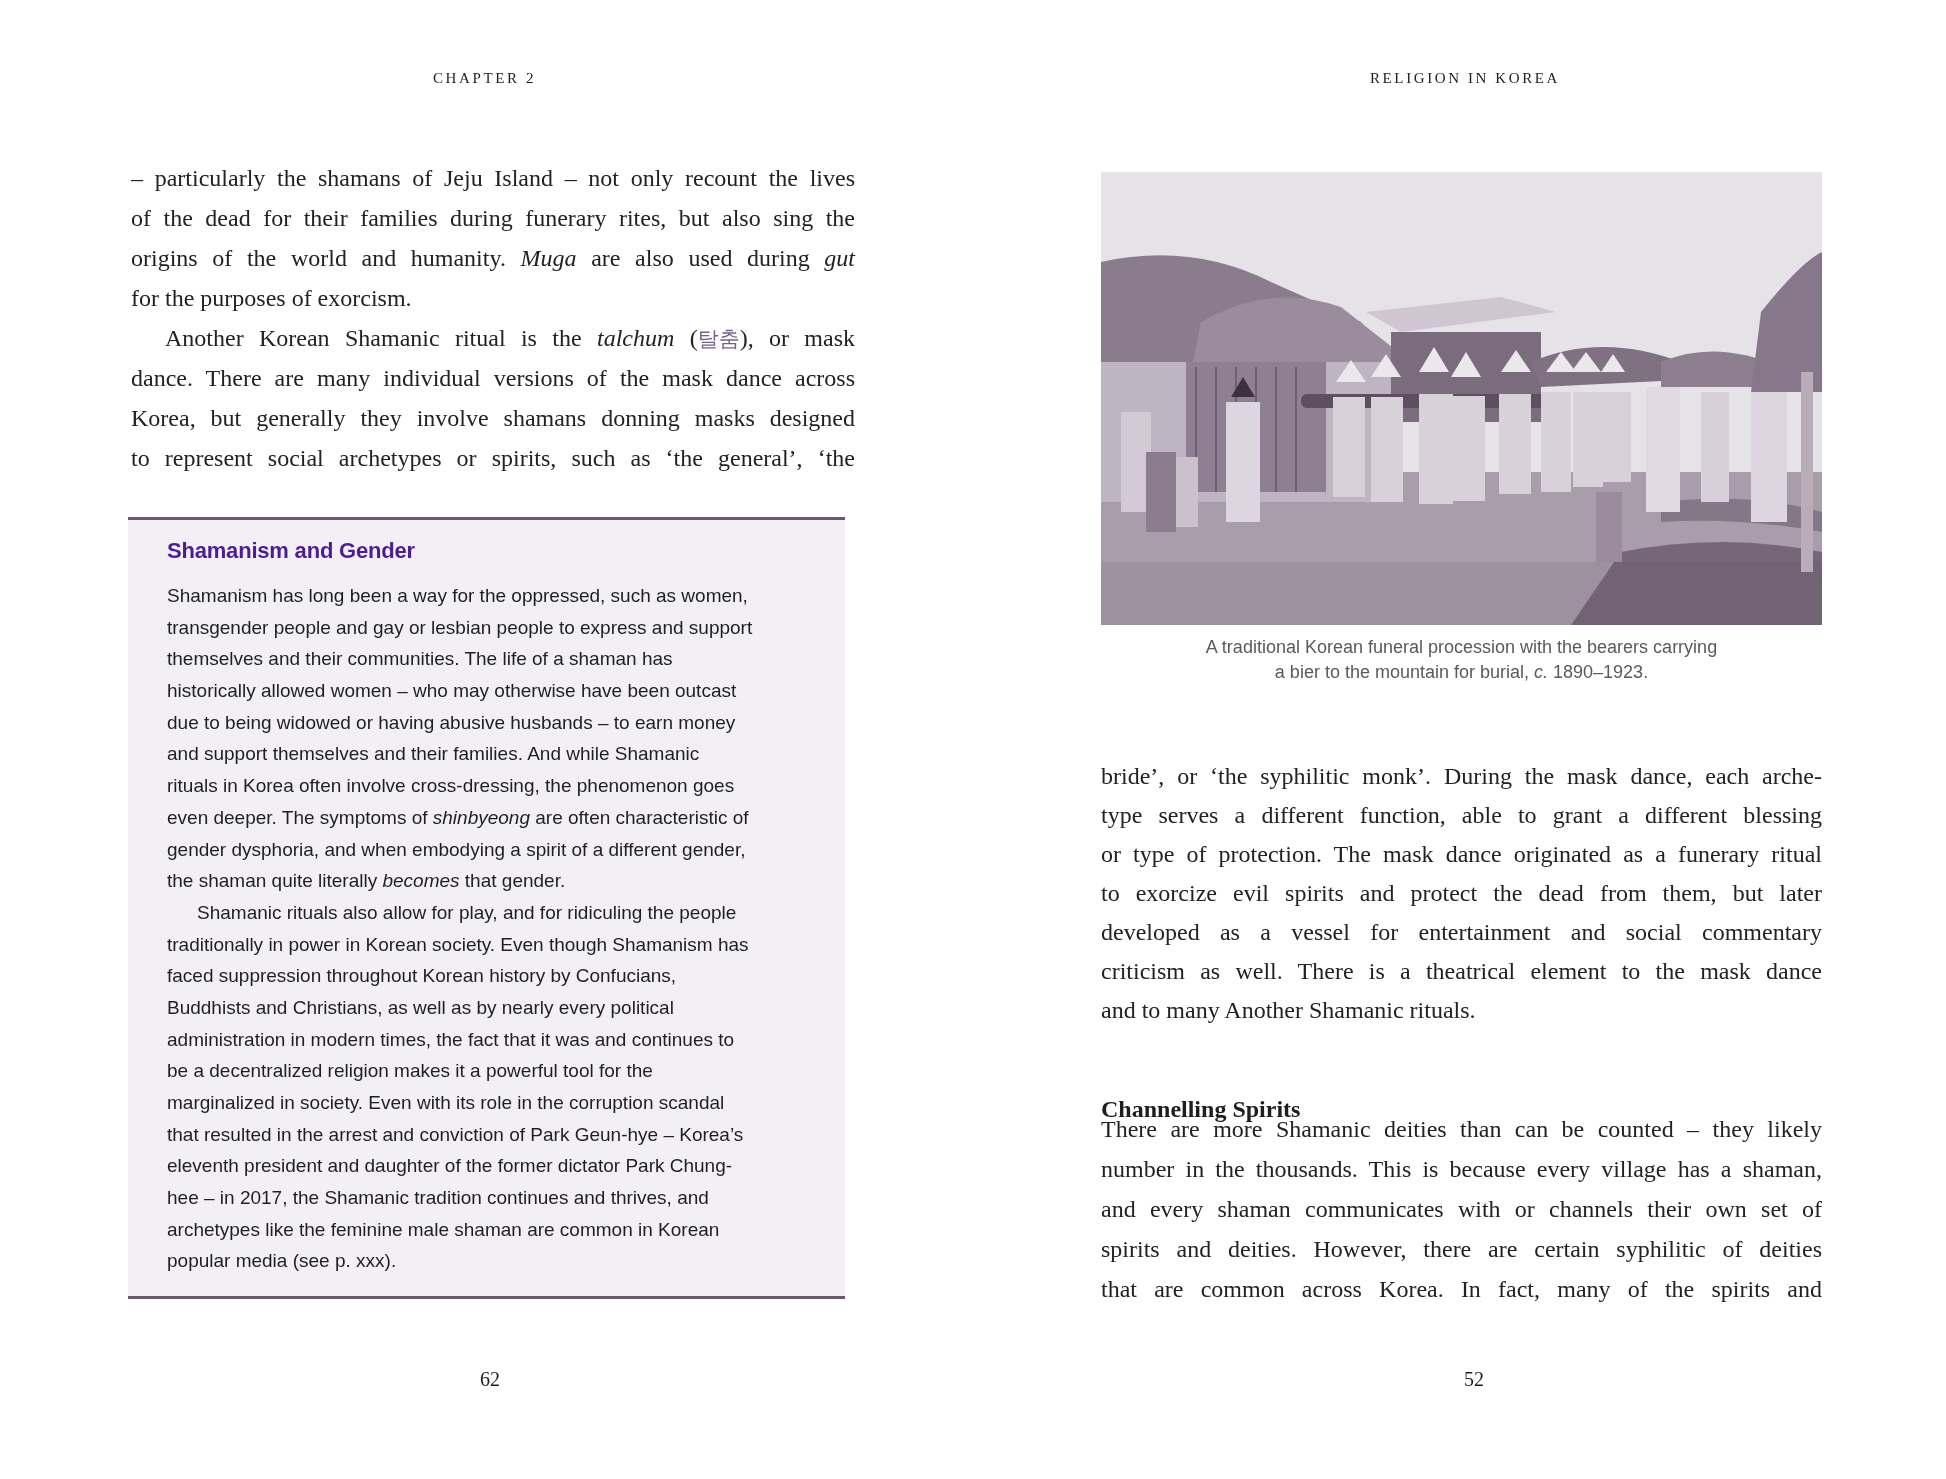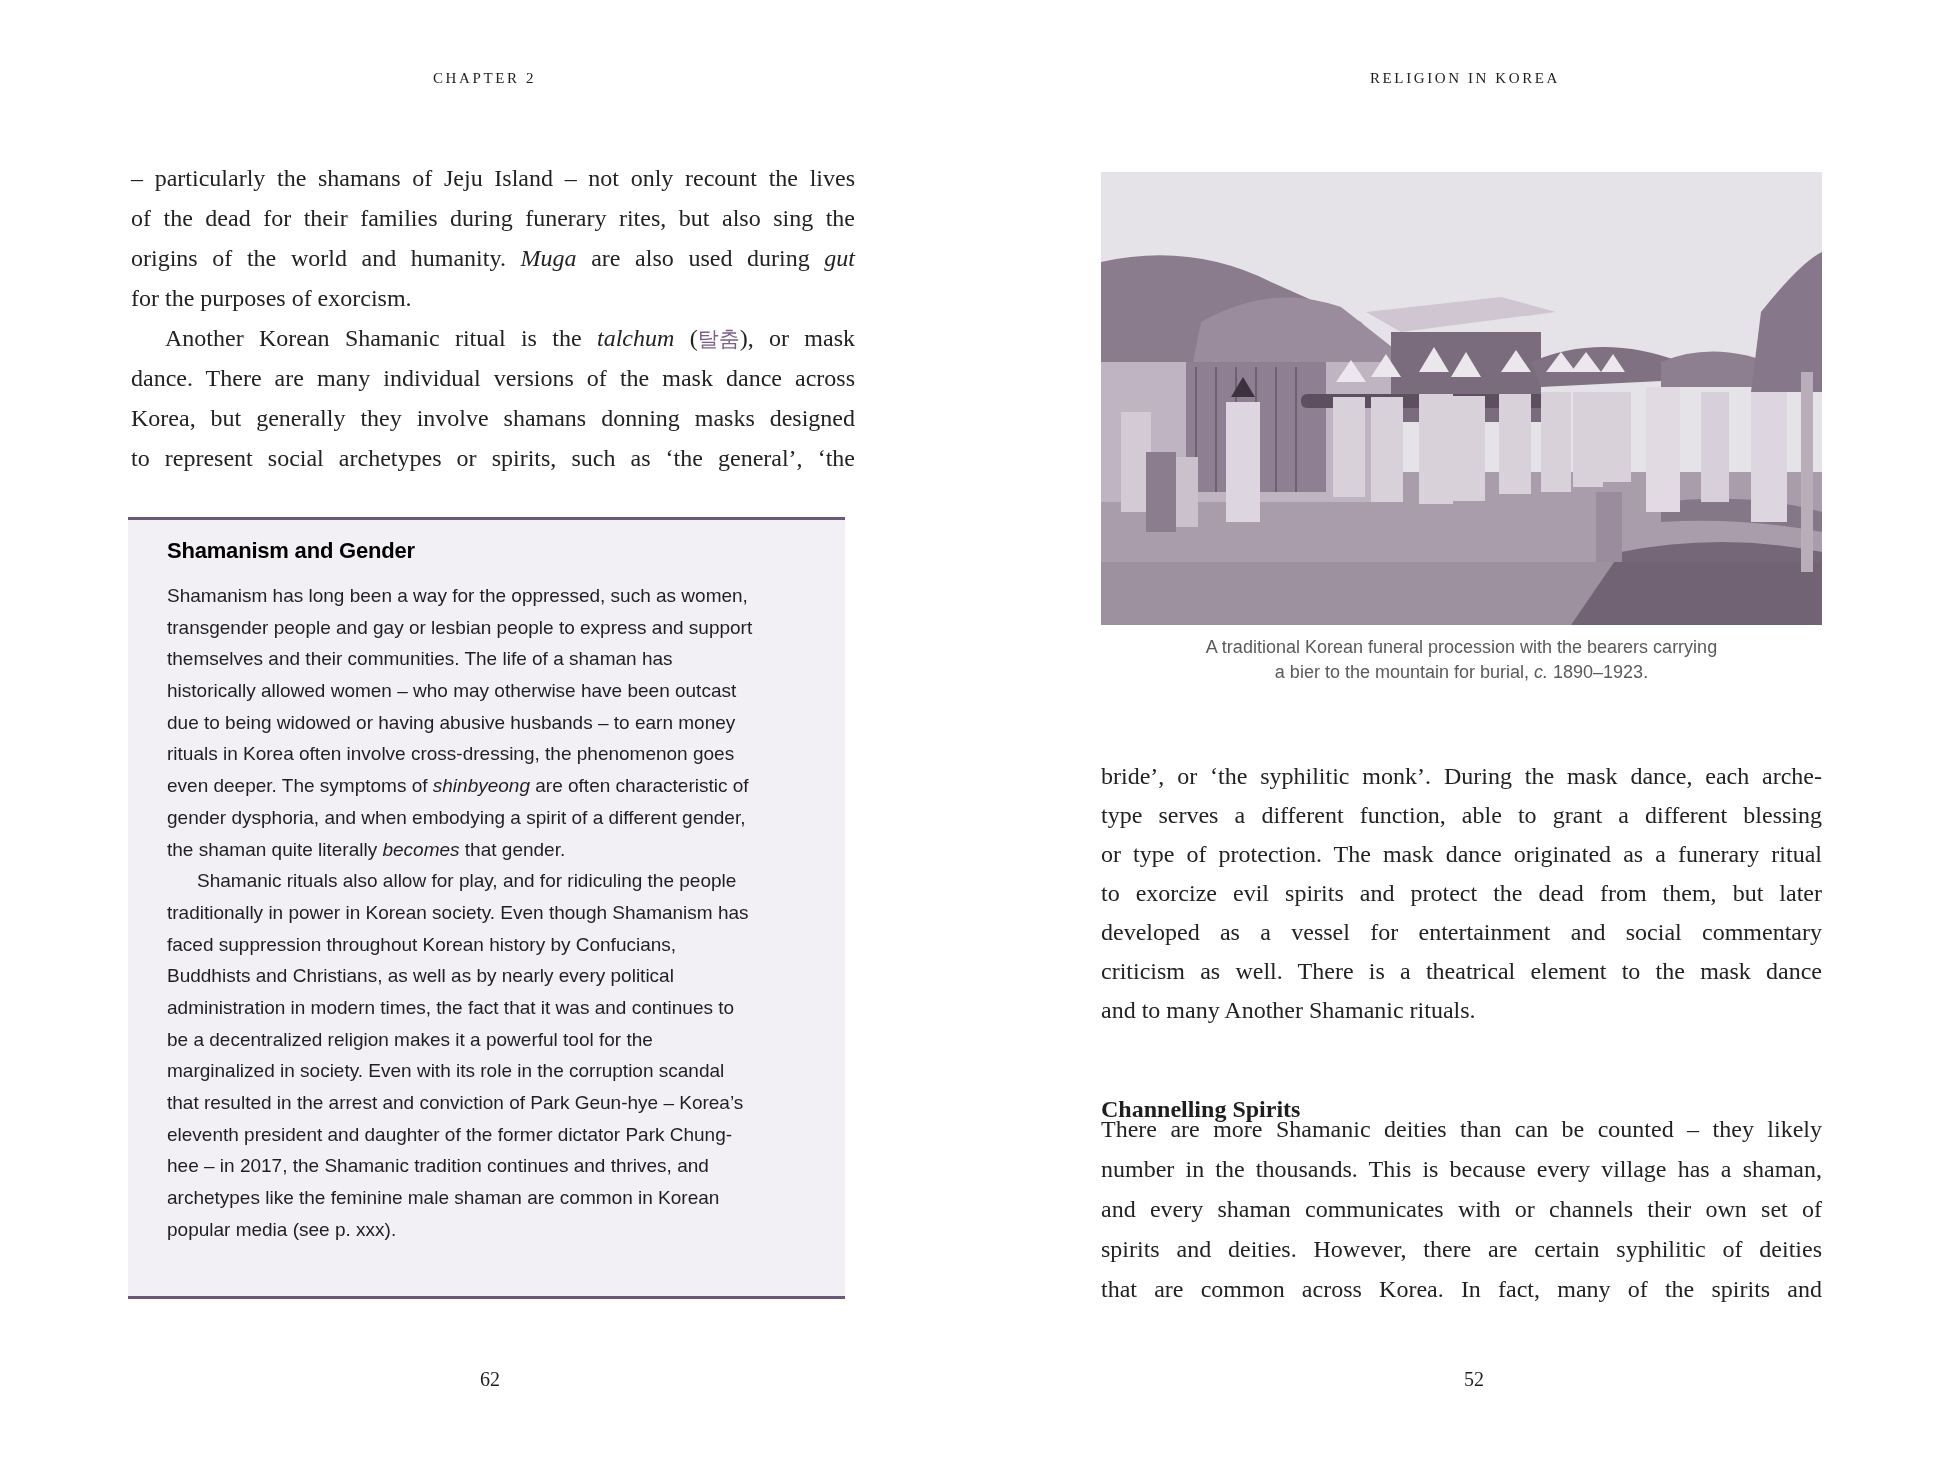--- a/index.html
+++ b/index.html
@@ -38,21 +38,21 @@
 
   .sidebar-box {
     position: absolute; left: 128px; top: 517px; width: 717px; height: 776px;
     background: #f2f0f4;
     border-top: 3px solid #6b5778;
     border-bottom: 3px solid #6b5778;
   }
   .box-title {
     position: absolute; left: 39px; top: 18px;
     font-family: "Liberation Sans", "DejaVu Sans", sans-serif;
-    font-weight: bold; font-size: 22px; color: #000000; letter-spacing: -0.2px;
+    font-weight: bold; font-size: 22px; color: #4c1d95; letter-spacing: -0.2px;
   }
   .box-body {
     position: absolute; left: 39px; top: 60px; width: 640px;
     font-family: "Liberation Sans", "DejaVu Sans", sans-serif;
     font-size: 19px; color: #1f1f1f;
   }
   .box-line { display: block; height: 31.7px; line-height: 31.7px; white-space: nowrap; }
   .box-line.indent { padding-left: 30px; }
 
   .photo-figure { position: absolute; left: 128px; top: 172px; width: 721px; height: 467px; }
@@ -98,20 +98,21 @@
     </div>
 
     <div class="sidebar-box">
       <div class="box-title">Shamanism and Gender</div>
       <div class="box-body">
         <span class="box-line">Shamanism has long been a way for the oppressed, such as women,</span>
         <span class="box-line">transgender people and gay or lesbian people to express and support</span>
         <span class="box-line">themselves and their communities. The life of a shaman has</span>
         <span class="box-line">historically allowed women – who may otherwise have been outcast</span>
         <span class="box-line">due to being widowed or having abusive husbands – to earn money</span>
+        <span class="box-line">and support themselves and their families. And while Shamanic</span>
         <span class="box-line">rituals in Korea often involve cross-dressing, the phenomenon goes</span>
         <span class="box-line"><span>even deeper. The symptoms of </span><i>shinbyeong</i><span> are often characteristic of</span></span>
         <span class="box-line">gender dysphoria, and when embodying a spirit of a different gender,</span>
         <span class="box-line"><span>the shaman quite literally </span><i>becomes</i><span> that gender.</span></span>
         <span class="box-line indent">Shamanic rituals also allow for play, and for ridiculing the people</span>
         <span class="box-line">traditionally in power in Korean society. Even though Shamanism has</span>
         <span class="box-line">faced suppression throughout Korean history by Confucians,</span>
         <span class="box-line">Buddhists and Christians, as well as by nearly every political</span>
         <span class="box-line">administration in modern times, the fact that it was and continues to</span>
         <span class="box-line">be a decentralized religion makes it a powerful tool for the</span>

